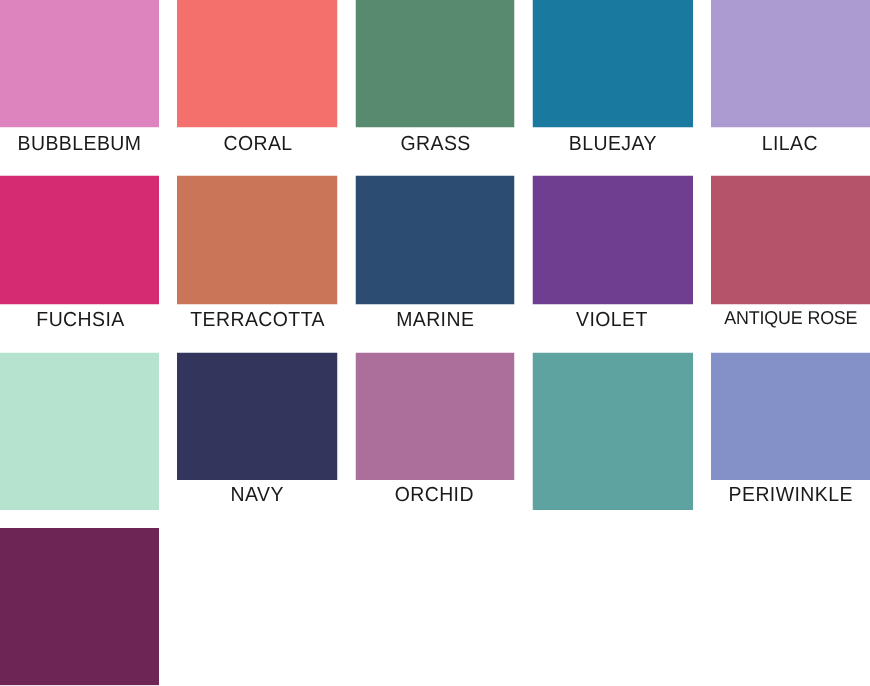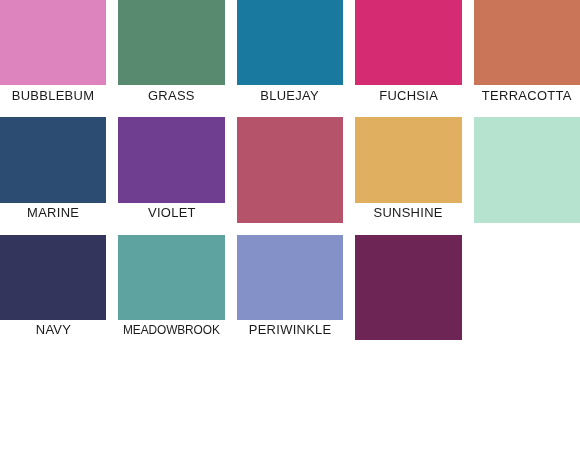--- a/index.html
+++ b/index.html
@@ -75,29 +75,41 @@
 <body>
 
 <div id="swatch-grid" style="background: rgb(255, 255, 255);">
     <div class="swatch-cell">
       <div class="swatch-chip" style="background: rgb(221, 131, 189);"></div>
       <div class="swatch-label-band">
         <span class="swatch-label">BUBBLEBUM</span>
       </div>
     </div>
     <div class="swatch-cell">
+      <div class="swatch-chip" style="background: rgb(244, 112, 109);"></div>
+      <div class="swatch-label-band">
+        <span class="swatch-label">CORAL</span>
+      </div>
+    </div>
+    <div class="swatch-cell">
       <div class="swatch-chip" style="background: rgb(88, 138, 112);"></div>
       <div class="swatch-label-band">
         <span class="swatch-label">GRASS</span>
       </div>
     </div>
     <div class="swatch-cell">
       <div class="swatch-chip" style="background: rgb(25, 121, 158);"></div>
       <div class="swatch-label-band">
         <span class="swatch-label">BLUEJAY</span>
+      </div>
+    </div>
+    <div class="swatch-cell">
+      <div class="swatch-chip" style="background: rgb(171, 155, 209);"></div>
+      <div class="swatch-label-band">
+        <span class="swatch-label">LILAC</span>
       </div>
     </div>
     <div class="swatch-cell">
       <div class="swatch-chip" style="background: rgb(213, 43, 115);"></div>
       <div class="swatch-label-band">
         <span class="swatch-label">FUCHSIA</span>
       </div>
     </div>
     <div class="swatch-cell">
       <div class="swatch-chip" style="background: rgb(203, 117, 88);"></div>
@@ -112,41 +124,41 @@
       </div>
     </div>
     <div class="swatch-cell">
       <div class="swatch-chip" style="background: rgb(111, 62, 145);"></div>
       <div class="swatch-label-band">
         <span class="swatch-label">VIOLET</span>
       </div>
     </div>
     <div class="swatch-cell">
       <div class="swatch-chip" style="background: rgb(181, 83, 106);"></div>
-    </div>
-    <div class="swatch-cell">
-      <div class="swatch-chip" style="background: rgb(224, 176, 96);"></div>
       <div class="swatch-label-band">
-        <span class="swatch-label">SUNSHINE</span>
+        <span class="swatch-label long">ANTIQUE ROSE</span>
       </div>
     </div>
     <div class="swatch-cell">
       <div class="swatch-chip" style="background: rgb(181, 227, 208);"></div>
     </div>
     <div class="swatch-cell">
       <div class="swatch-chip" style="background: rgb(51, 53, 92);"></div>
       <div class="swatch-label-band">
         <span class="swatch-label">NAVY</span>
       </div>
     </div>
     <div class="swatch-cell">
+      <div class="swatch-chip" style="background: rgb(172, 110, 154);"></div>
+      <div class="swatch-label-band">
+        <span class="swatch-label">ORCHID</span>
+      </div>
+    </div>
+    <div class="swatch-cell">
       <div class="swatch-chip" style="background: rgb(95, 163, 160);"></div>
-      <div class="swatch-label-band">
-        <span class="swatch-label long">MEADOWBROOK</span>
-      </div>
     </div>
     <div class="swatch-cell">
       <div class="swatch-chip" style="background: rgb(132, 144, 200);"></div>
       <div class="swatch-label-band">
         <span class="swatch-label">PERIWINKLE</span>
       </div>
     </div>
     <div class="swatch-cell">
       <div class="swatch-chip" style="background: rgb(108, 37, 85);"></div>
     </div>

